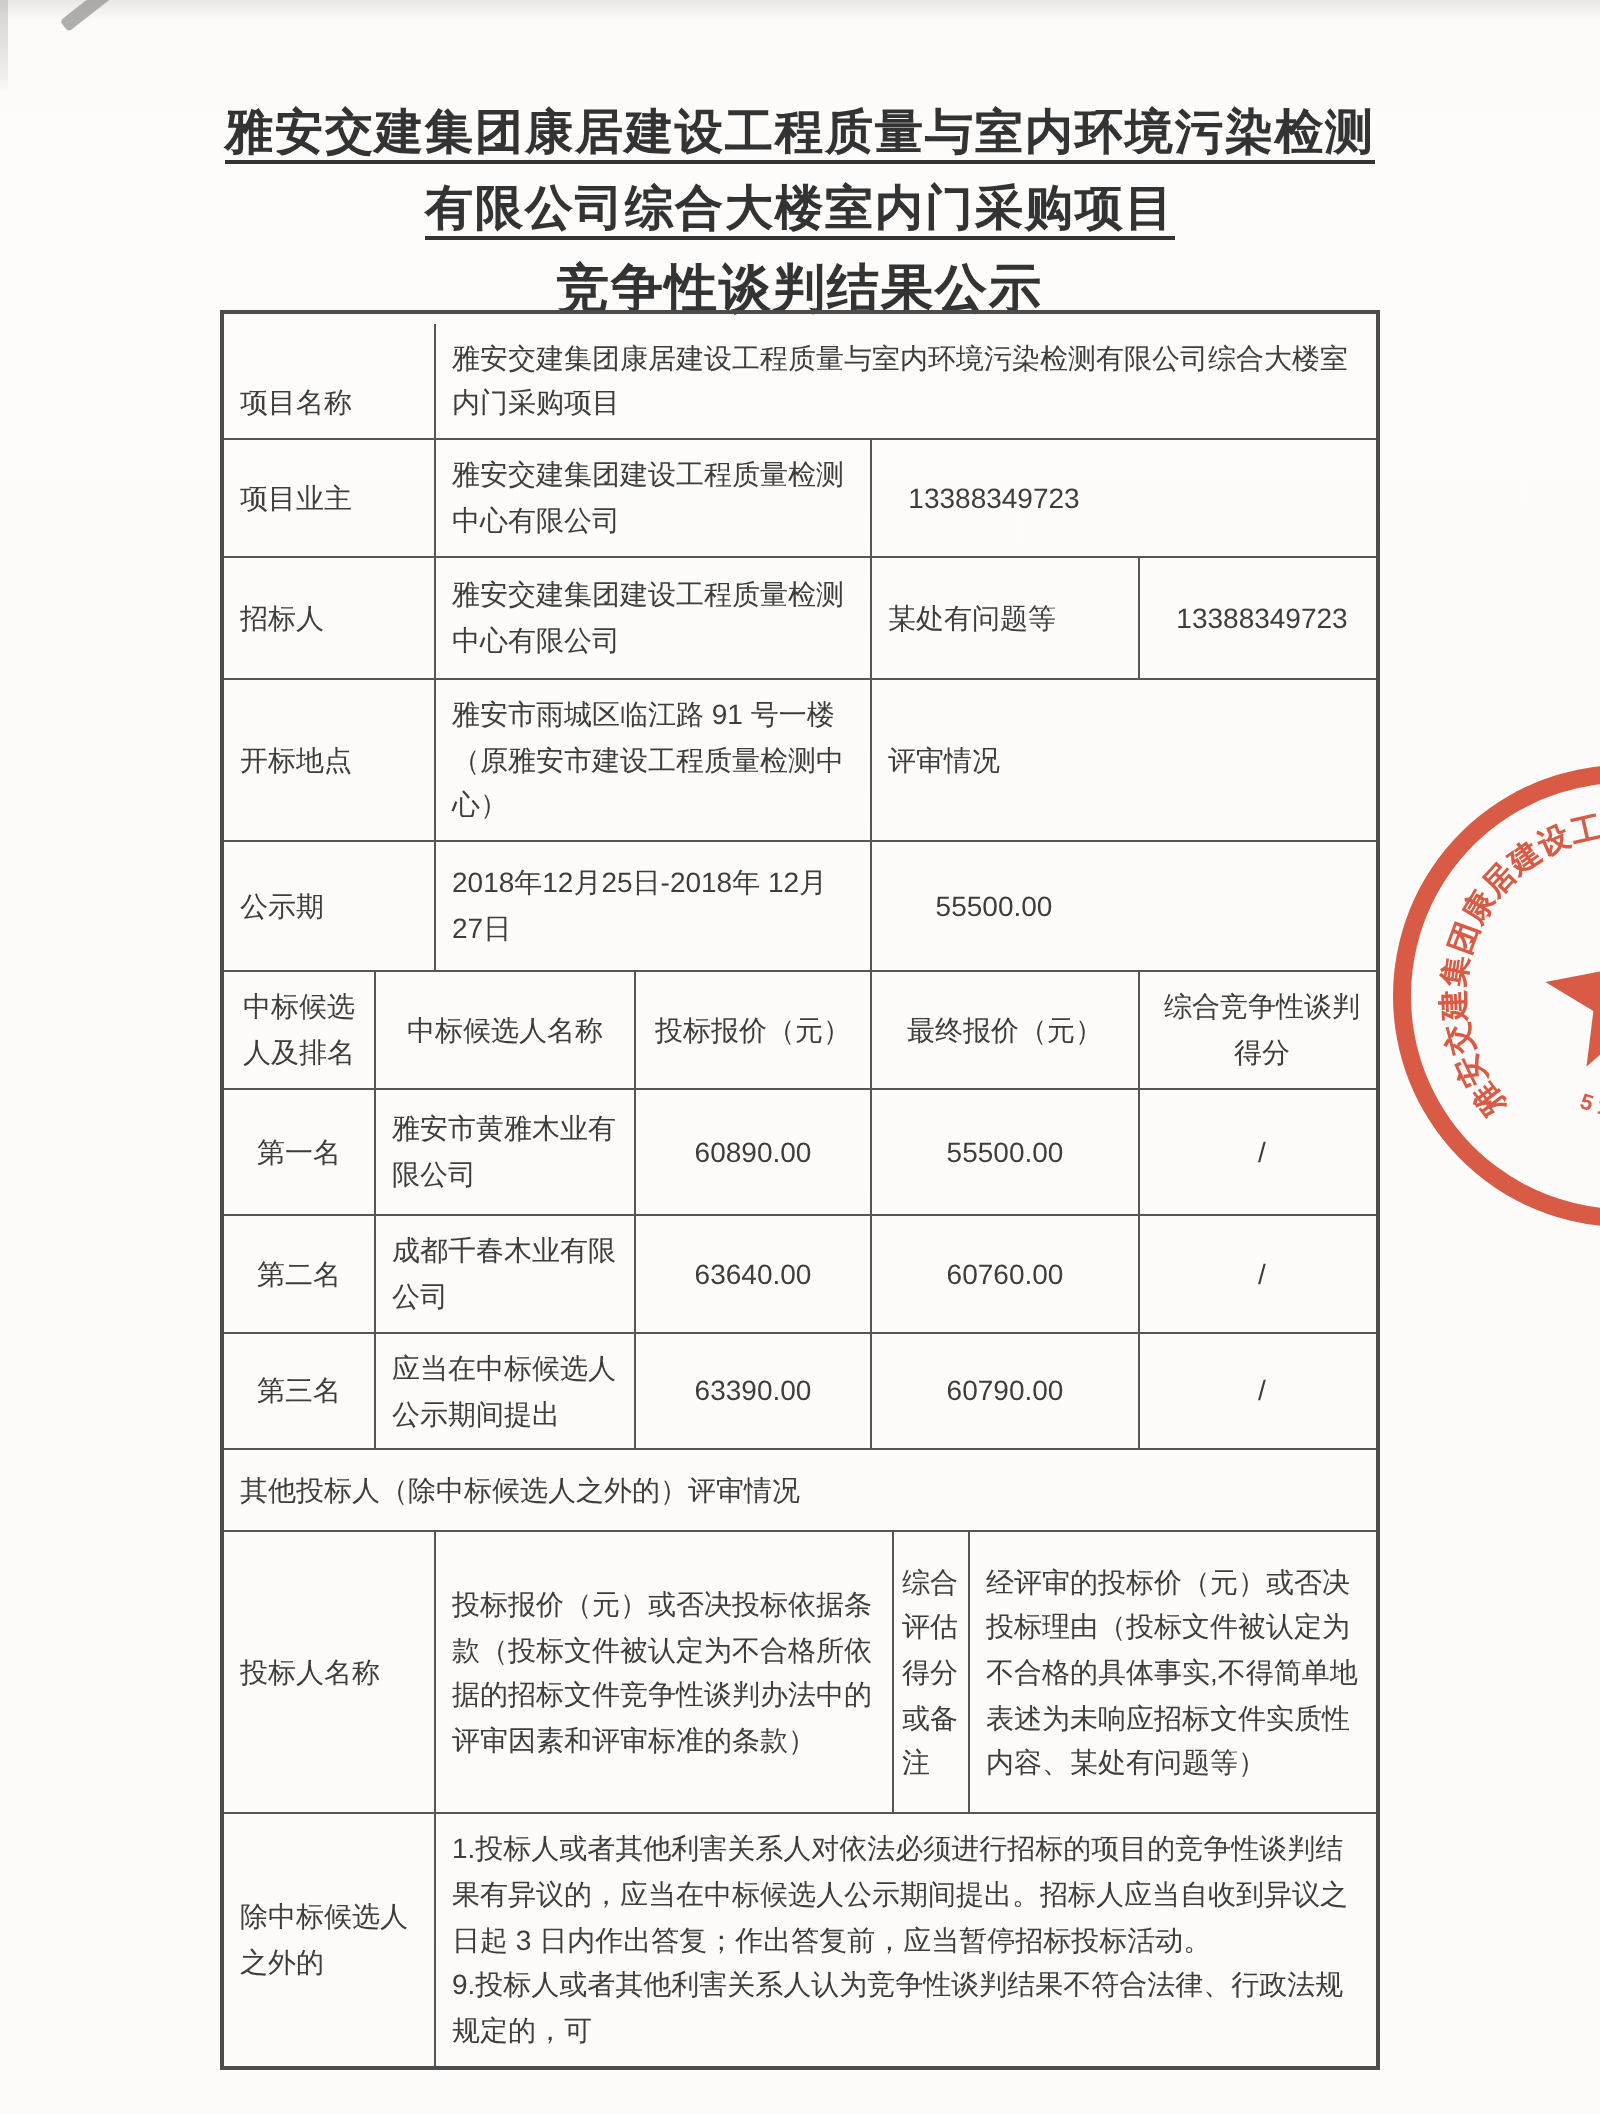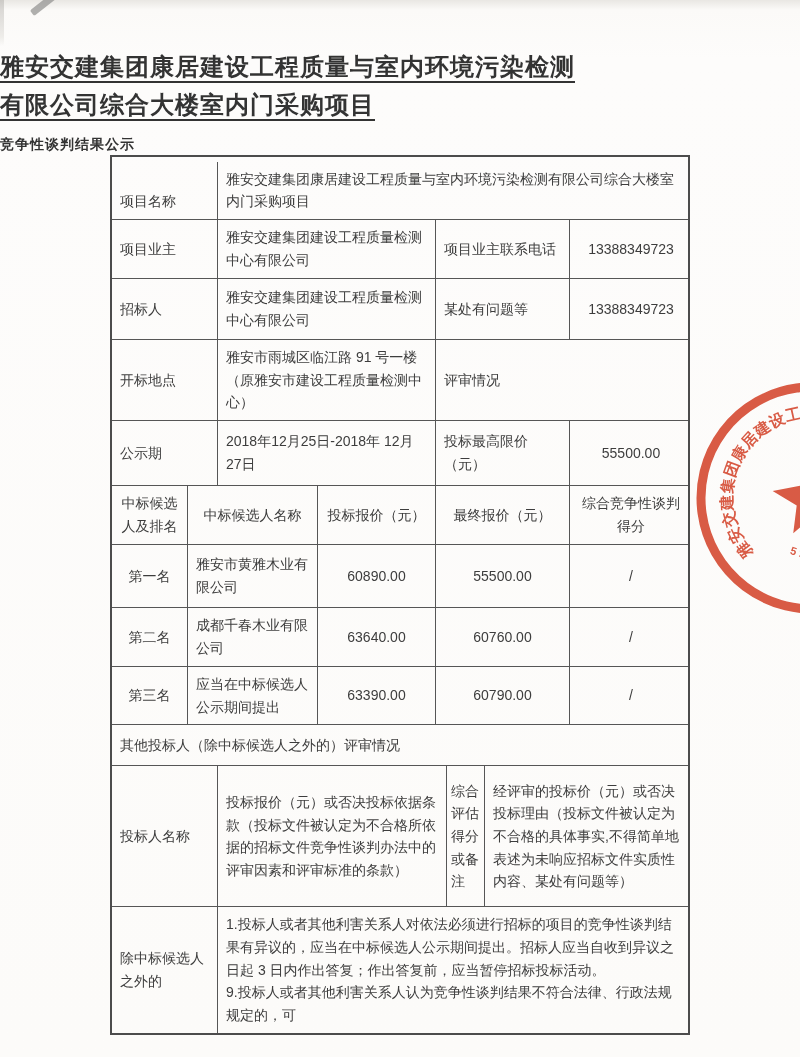--- a/index.html
+++ b/index.html
@@ -16,29 +16,29 @@
   
   .corner-mark{
     position:absolute;left:28px;top:-2px;width:38px;height:7px;
     background:#8f8f8d;transform:rotate(-38deg);border-radius:2px;opacity:.7;
   }
   .edge-shadow{
     position:absolute;left:0;top:0;width:4px;height:46px;
     background:linear-gradient(180deg,#b9b7b3,#e5e3df 80%,transparent);opacity:.6;
   }
   
-  .title-block{position:absolute;left:0;top:48px;width:800px;text-align:left;}
+  .title-block{position:absolute;left:0;top:48px;width:800px;text-align:center;}
   .title-line{
     font-size:24px;font-weight:bold;color:#333;letter-spacing:1px;line-height:38px;
   }
   .title-line .u{
     text-decoration:underline;text-decoration-thickness:1.5px;text-underline-offset:6px;
   }
   .subtitle{
-    font-size:14px;font-weight:bold;color:#333;letter-spacing:1px;margin-top:7px;line-height:26px;
+    font-size:26px;font-weight:bold;color:#333;letter-spacing:1px;margin-top:7px;line-height:26px;
   }
   
   .tbl{
     position:absolute;left:110px;top:155px;width:580px;
     border:2px solid #4c4c4c;box-sizing:border-box;
     font-size:14px;line-height:1.62;color:#3d3d3d;
   }
   .row{display:flex;border-top:1.5px solid #565656;align-items:stretch;}
   .row:first-child{border-top:none;align-items:flex-end;}
   .c{
@@ -72,41 +72,39 @@
   <div class="tbl">
 
     <div class="row" style="min-height:62px">
       <div class="c" style="width:105px">项目名称</div>
       <div class="c" style="width:475px">雅安交建集团康居建设工程质量与室内环境污染检测有限公司综合大楼室内门采购项目</div>
     </div>
 
     <div class="row" style="min-height:58px">
       <div class="c" style="width:105px">项目业主</div>
       <div class="c" style="width:218px">雅安交建集团建设工程质量检测中心有限公司</div>
-      <div class="c" style="width:134px">项目业主联系电话</div>
       <div class="c ctr" style="width:123px">13388349723</div>
     </div>
 
     <div class="row" style="min-height:60px">
       <div class="c" style="width:105px">招标人</div>
       <div class="c" style="width:218px">雅安交建集团建设工程质量检测中心有限公司</div>
       <div class="c" style="width:134px">某处有问题等</div>
       <div class="c ctr" style="width:123px">13388349723</div>
     </div>
 
     <div class="row" style="min-height:78px">
       <div class="c" style="width:105px">开标地点</div>
       <div class="c" style="width:218px">雅安市雨城区临江路 91 号一楼（原雅安市建设工程质量检测中心）</div>
       <div class="c" style="width:134px">评审情况</div>
     </div>
 
     <div class="row" style="min-height:64px">
       <div class="c" style="width:105px">公示期</div>
       <div class="c" style="width:218px">2018年12月25日-2018年 12月27日</div>
-      <div class="c" style="width:134px">投标最高限价（元）</div>
       <div class="c ctr" style="width:123px">55500.00</div>
     </div>
 
     <div class="row" style="min-height:58px">
       <div class="c ctr" style="width:75px">中标候选人及排名</div>
       <div class="c ctr" style="width:130px">中标候选人名称</div>
       <div class="c ctr" style="width:118px">投标报价（元）</div>
       <div class="c ctr" style="width:134px">最终报价（元）</div>
       <div class="c ctr" style="width:123px">综合竞争性谈判得分</div>
     </div>

